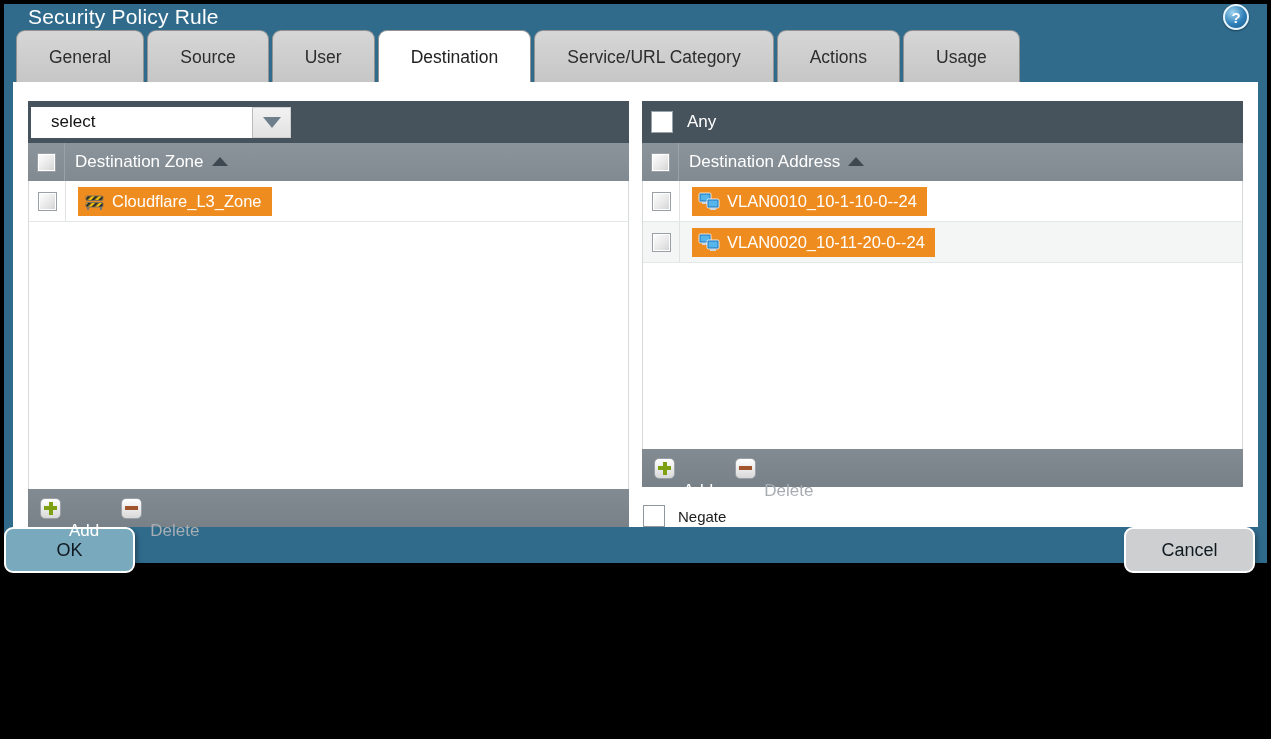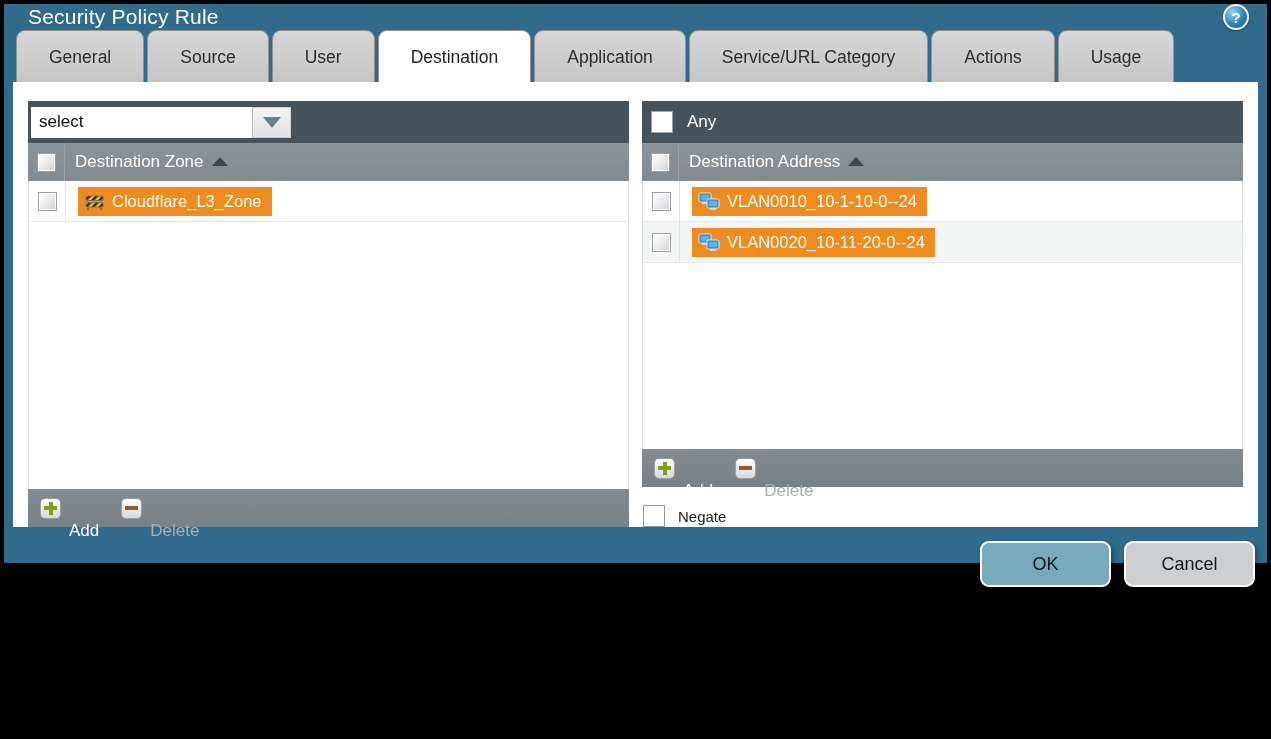--- a/index.html
+++ b/index.html
@@ -41,21 +41,21 @@
     height:521px; position:relative; z-index:1;
   }
   .panels { display:flex; gap:13px; }
   .panel { flex:1; display:flex; flex-direction:column; height:426px; }
   .panel-topbar {
     height:42px; background:#46525c; display:flex; align-items:center; padding:0 6px 0 3px; flex:none;
   }
   .combo { display:flex; height:31px; margin-left:0; }
   .combo-input {
     width:221px; height:31px; background:#fff; border:none; outline:none;
-    font-size:17px; color:#111; padding:0 8px; font-family:"Liberation Sans", sans-serif;
+    font-size:17px; color:#111; padding:0 20px; font-family:"Liberation Sans", sans-serif;
   }
   .combo-btn {
     width:39px; height:31px; background:linear-gradient(#f2f2f2,#e2e2e2);
     border:1px solid #cfcfcf; border-left:1px solid #bbb;
     display:flex; align-items:center; justify-content:center; cursor:pointer;
   }
   .arrow-down { width:0; height:0; border-left:9px solid transparent; border-right:9px solid transparent; border-top:11px solid #6e7f8c; }
   .any-row { display:flex; gap:14px; padding-left:9px; }
   .any-label { color:#fff; font-size:17px; }
   .cb {
@@ -101,21 +101,21 @@
   }
   .plus-g { position:relative; width:13px; height:13px; }
   .plus-g::before, .plus-g::after { content:""; position:absolute; background:#7da112; }
   .plus-g::before { left:4.5px; top:0; width:4px; height:13px; }
   .plus-g::after { left:0; top:4.5px; width:13px; height:4px; }
   .minus-r { width:13px; height:4px; background:#a2552c; }
   
   .negate-row { display:flex; align-items:center; gap:13px; margin-top:18px; padding-left:1px; }
   .negate-label { font-size:15px; color:#1d1d1d; }
   
-  .footer { flex:1; display:flex; align-items:center; justify-content:flex-end; gap:13px; padding-right:12px;margin-top:14px; }
+  .footer { flex:1; display:flex; align-items:center; justify-content:space-between; gap:13px; padding-right:12px; }
   .btn {
     width:131px; height:46px; border-radius:9px;
     border:2.5px solid #fff; font-size:18px; color:#101a20;
     font-family:"Liberation Sans", sans-serif; cursor:pointer;
     box-shadow:2px 3px 5px rgba(0,0,0,.35);
   }
   .btn-ok { background:#79a9bd; }
   .btn-cancel { background:#cdcfd0; }
   svg { display:block; }
 </style>
@@ -127,21 +127,20 @@
   <div class="titlebar">
     <div class="title">Security Policy Rule</div>
     <div class="help-icon">?</div>
   </div>
 
   <div class="tabs">
     <div class="tab">General</div>
     <div class="tab">Source</div>
     <div class="tab">User</div>
     <div class="tab active">Destination</div>
-    <div class="tab">Application</div>
     <div class="tab">Service/URL Category</div>
     <div class="tab">Actions</div>
     <div class="tab">Usage</div>
   </div>
 
   <div class="content">
     <div class="panels">
 
       <div class="panel">
         <div class="panel-topbar">

